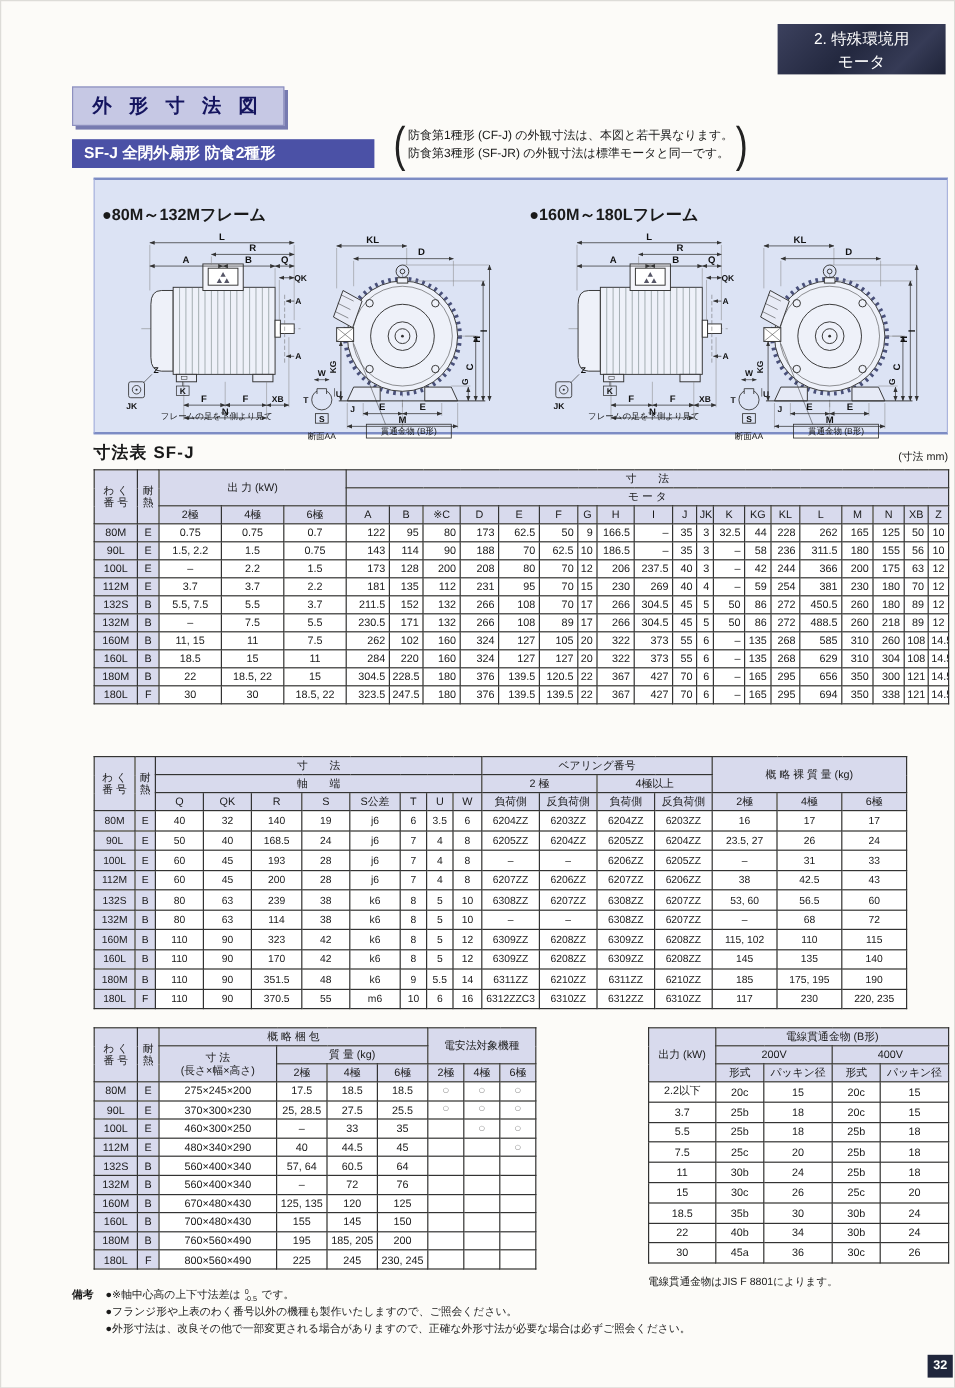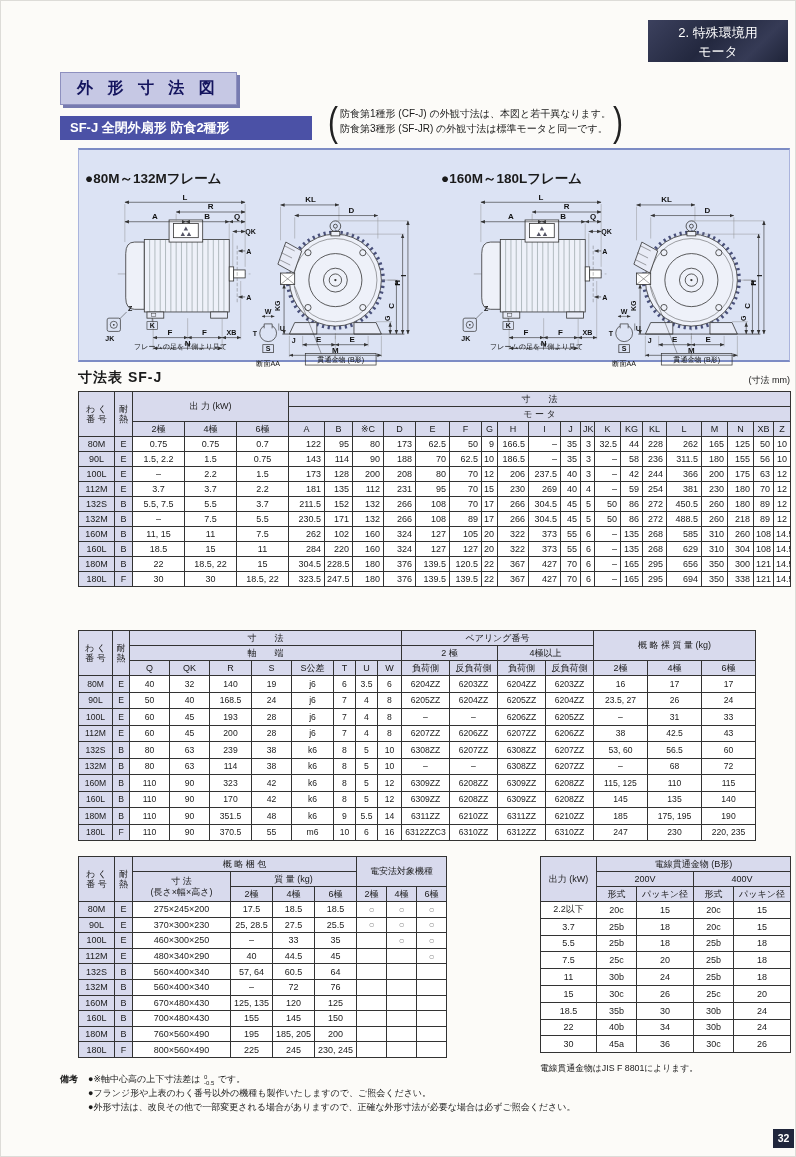--- a/index.html
+++ b/index.html
@@ -923,21 +923,21 @@
           <td>323</td>
           <td>42</td>
           <td>k6</td>
           <td>8</td>
           <td>5</td>
           <td>12</td>
           <td>6309ZZ</td>
           <td>6208ZZ</td>
           <td>6309ZZ</td>
           <td>6208ZZ</td>
-          <td>115, 125</td>
+          <td>115, 102</td>
           <td>110</td>
           <td>115</td>
         </tr>
         <tr>
           <td class="lbl">160L</td>
           <td class="lbl">B</td>
           <td>110</td>
           <td>90</td>
           <td>170</td>
           <td>42</td>
@@ -980,21 +980,21 @@
           <td>370.5</td>
           <td>55</td>
           <td>m6</td>
           <td>10</td>
           <td>6</td>
           <td>16</td>
           <td>6312ZZC3</td>
           <td>6310ZZ</td>
           <td>6312ZZ</td>
           <td>6310ZZ</td>
-          <td>247</td>
+          <td>117</td>
           <td>230</td>
           <td>220, 235</td>
         </tr>
       </tbody>
   </table>
 
   <table class="tbl t3">
     <colgroup>
       <col style="width:36px">
         <col style="width:18px">

